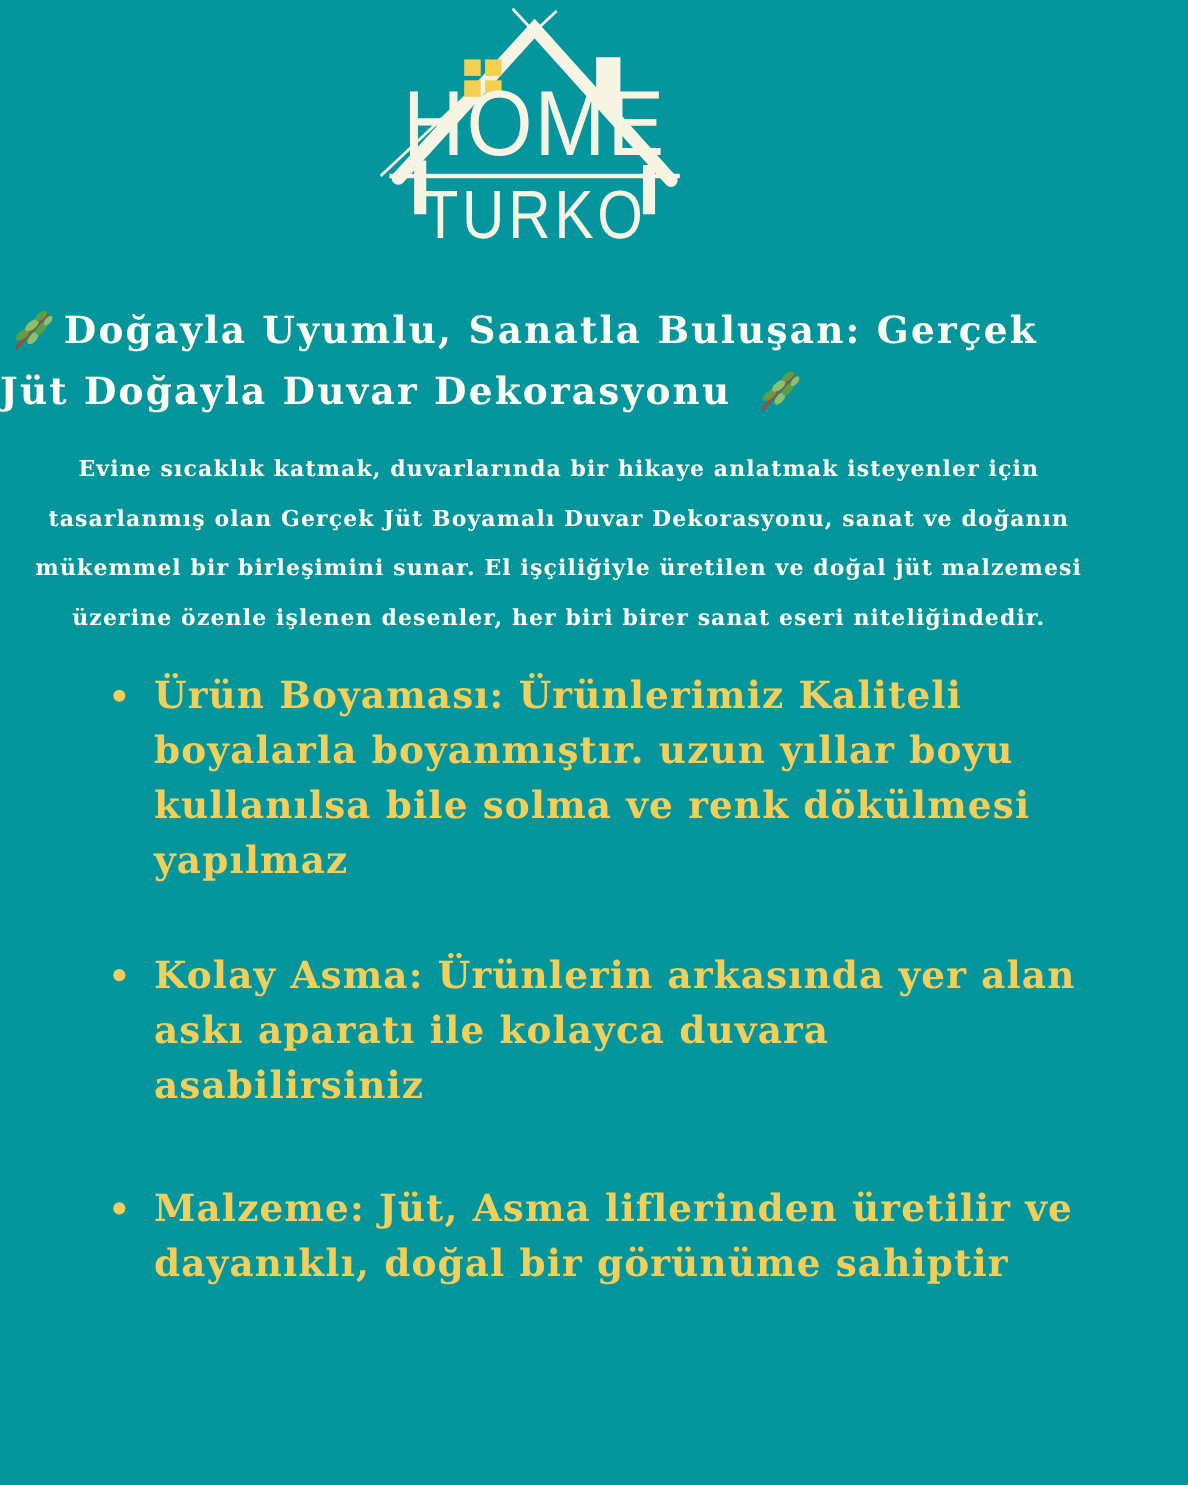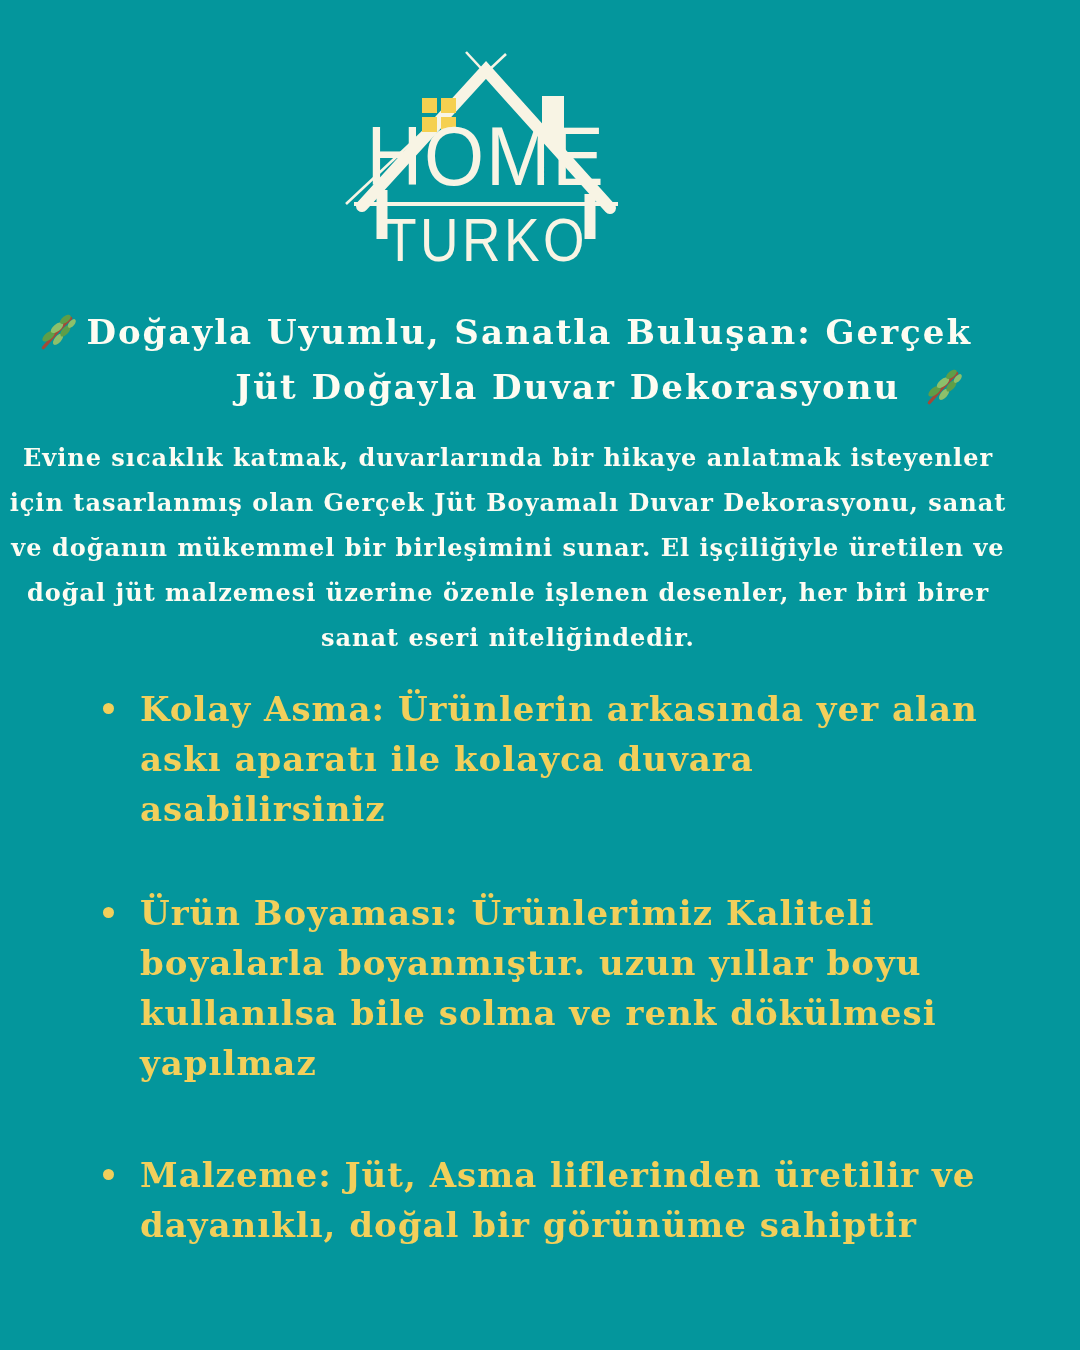--- a/index.html
+++ b/index.html
@@ -2,21 +2,21 @@
 <html><head>
 <meta charset="utf-8">
 <style>
   html, body { margin: 0; padding: 0; }
   body {
     width: 1080px; height: 1350px;
     background: #04969C;
     overflow: hidden;
     font-family: "DejaVu Serif", serif;
   }
-  .poster { position: relative; width: 972px; height: 1350px; padding-top: 44px; box-sizing: border-box; }
+  .poster { position: relative; width: 972px; height: 1350px; box-sizing: border-box; }
 
   
   .logo { position: relative; width: 320px; height: 242px; margin: 0 auto; }
   .logo svg.house { position: absolute; top: 0; left: 0; }
   .logo-home {
     position: absolute; top: 70px; left: 0; width: 100%;
     text-align: center;
     font-family: "Liberation Sans", sans-serif;
     font-weight: 500; font-size: 84px; line-height: 1;
     letter-spacing: 2px; color: #F8F4E4;
@@ -27,34 +27,34 @@
     position: absolute; top: 165px; left: 0; width: 100%;
     text-align: center;
     font-family: "Liberation Sans", sans-serif;
     font-weight: 400; font-size: 62px; line-height: 1;
     letter-spacing: 4px; color: #F8F4E4;
     transform: scaleX(0.86);
   }
 
   
   .title {
-    margin-top: 23px;
-    text-align: right;
+    margin-top: 36px;
+    text-align: left;
     color: #FDFCF2;
     font-weight: 700; font-size: 34px; line-height: 47px;
     letter-spacing: 2px;
   }
   .leaf { display: inline-block; vertical-align: -8px; margin: 0 10px; }
 
   
   .intro {
     width: 1016px; margin: 16px auto 0;
     text-align: center;
     color: #FDFCF2;
-    font-weight: 700; font-size: 24px; line-height: 45px;
+    font-weight: 700; font-size: 20px; line-height: 45px;
     letter-spacing: 1px;
   }
 
   
   .features { list-style: none; margin: 24px 0 0; padding: 0 0 0 140px; }
   .features li {
     position: relative;
     width: 856px;
     color: #F2CF5B;
     font-weight: 700; font-size: 34px; line-height: 50px;
@@ -122,25 +122,25 @@
         <ellipse cx="32" cy="9" rx="5" ry="2.6" fill="#8CC06B" transform="rotate(-50 32 9)"></ellipse>
       </svg>
     </span>
   </div>
 
   <p class="intro">Evine sıcaklık katmak, duvarlarında bir hikaye anlatmak isteyenler için tasarlanmış olan Gerçek Jüt Boyamalı Duvar Dekorasyonu, sanat ve doğanın mükemmel bir birleşimini sunar. El işçiliğiyle üretilen ve doğal jüt malzemesi üzerine özenle işlenen desenler, her biri birer sanat eseri niteliğindedir.</p>
 
   <ul class="features">
     <li>
       <span class="dot"></span>
-      <span>Kolay Asma: Ürünlerin arkasında yer alan askı aparatı ile kolayca duvara asabilirsiniz</span>
+      <span>Ürün Boyaması: Ürünlerimiz Kaliteli boyalarla boyanmıştır. uzun yıllar boyu kullanılsa bile solma ve renk dökülmesi yapılmaz</span>
     </li>
     <li>
       <span class="dot"></span>
-      <span>Ürün Boyaması: Ürünlerimiz Kaliteli boyalarla boyanmıştır. uzun yıllar boyu kullanılsa bile solma ve renk dökülmesi yapılmaz</span>
+      <span>Kolay Asma: Ürünlerin arkasında yer alan askı aparatı ile kolayca duvara asabilirsiniz</span>
     </li>
     <li>
       <span class="dot"></span>
       <span>Malzeme: Jüt, Asma liflerinden üretilir ve dayanıklı, doğal bir görünüme sahiptir</span>
     </li>
   </ul>
 
 </div>
 
 </body></html>

